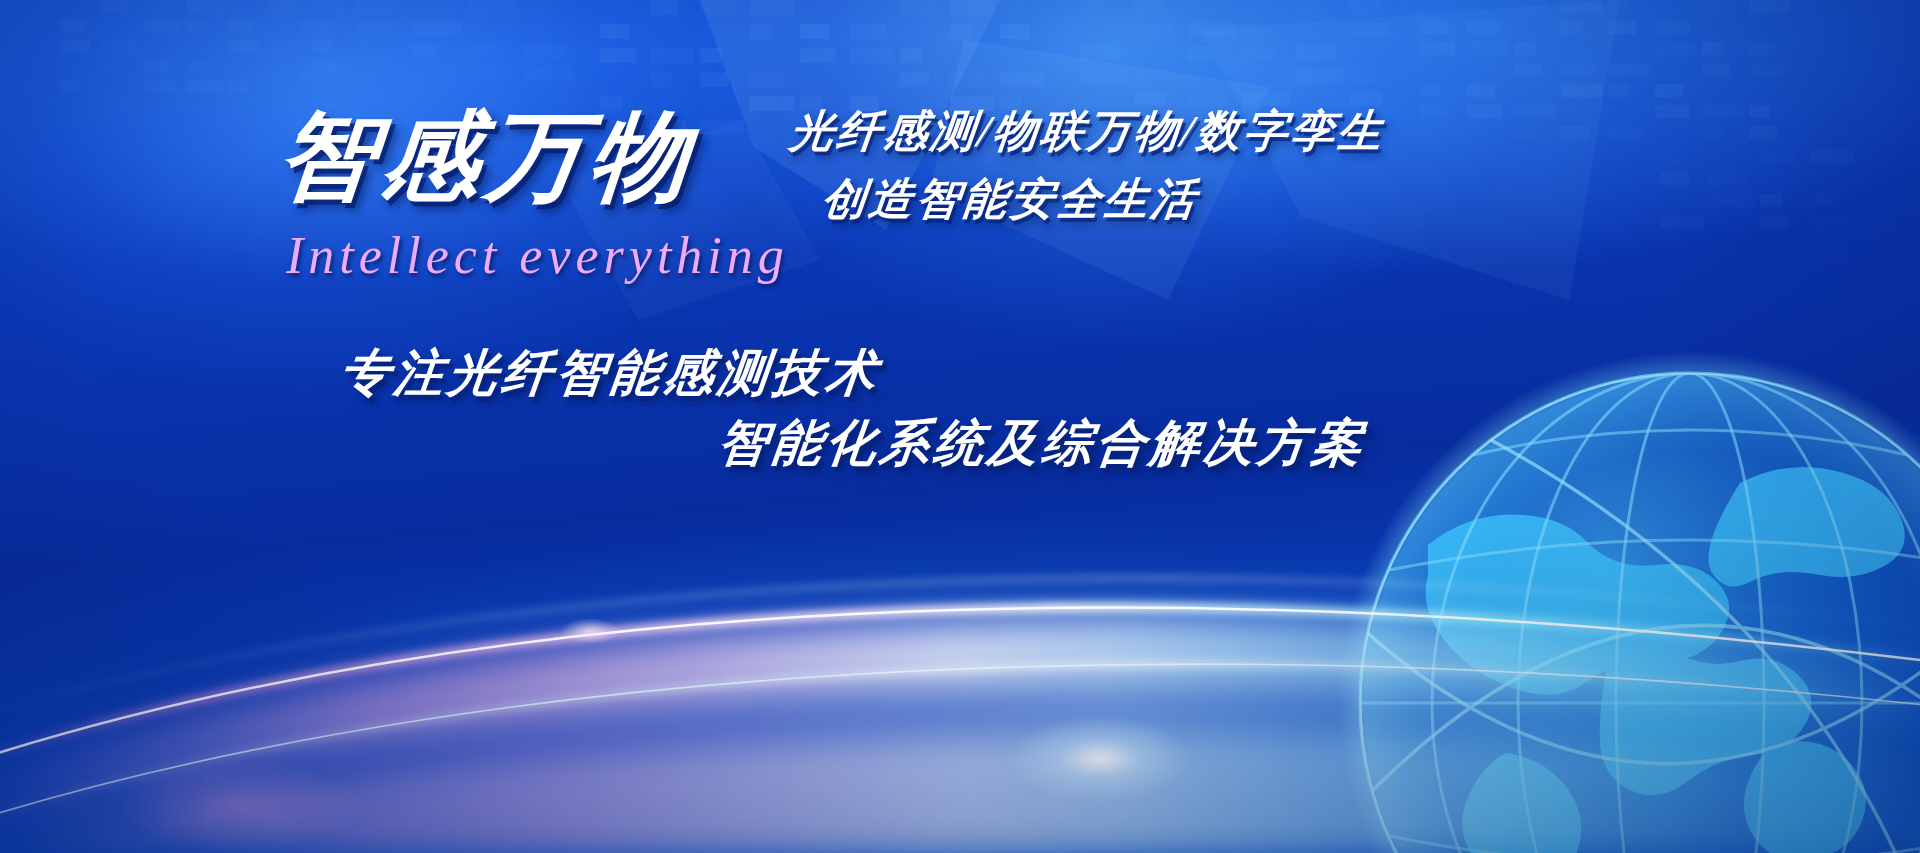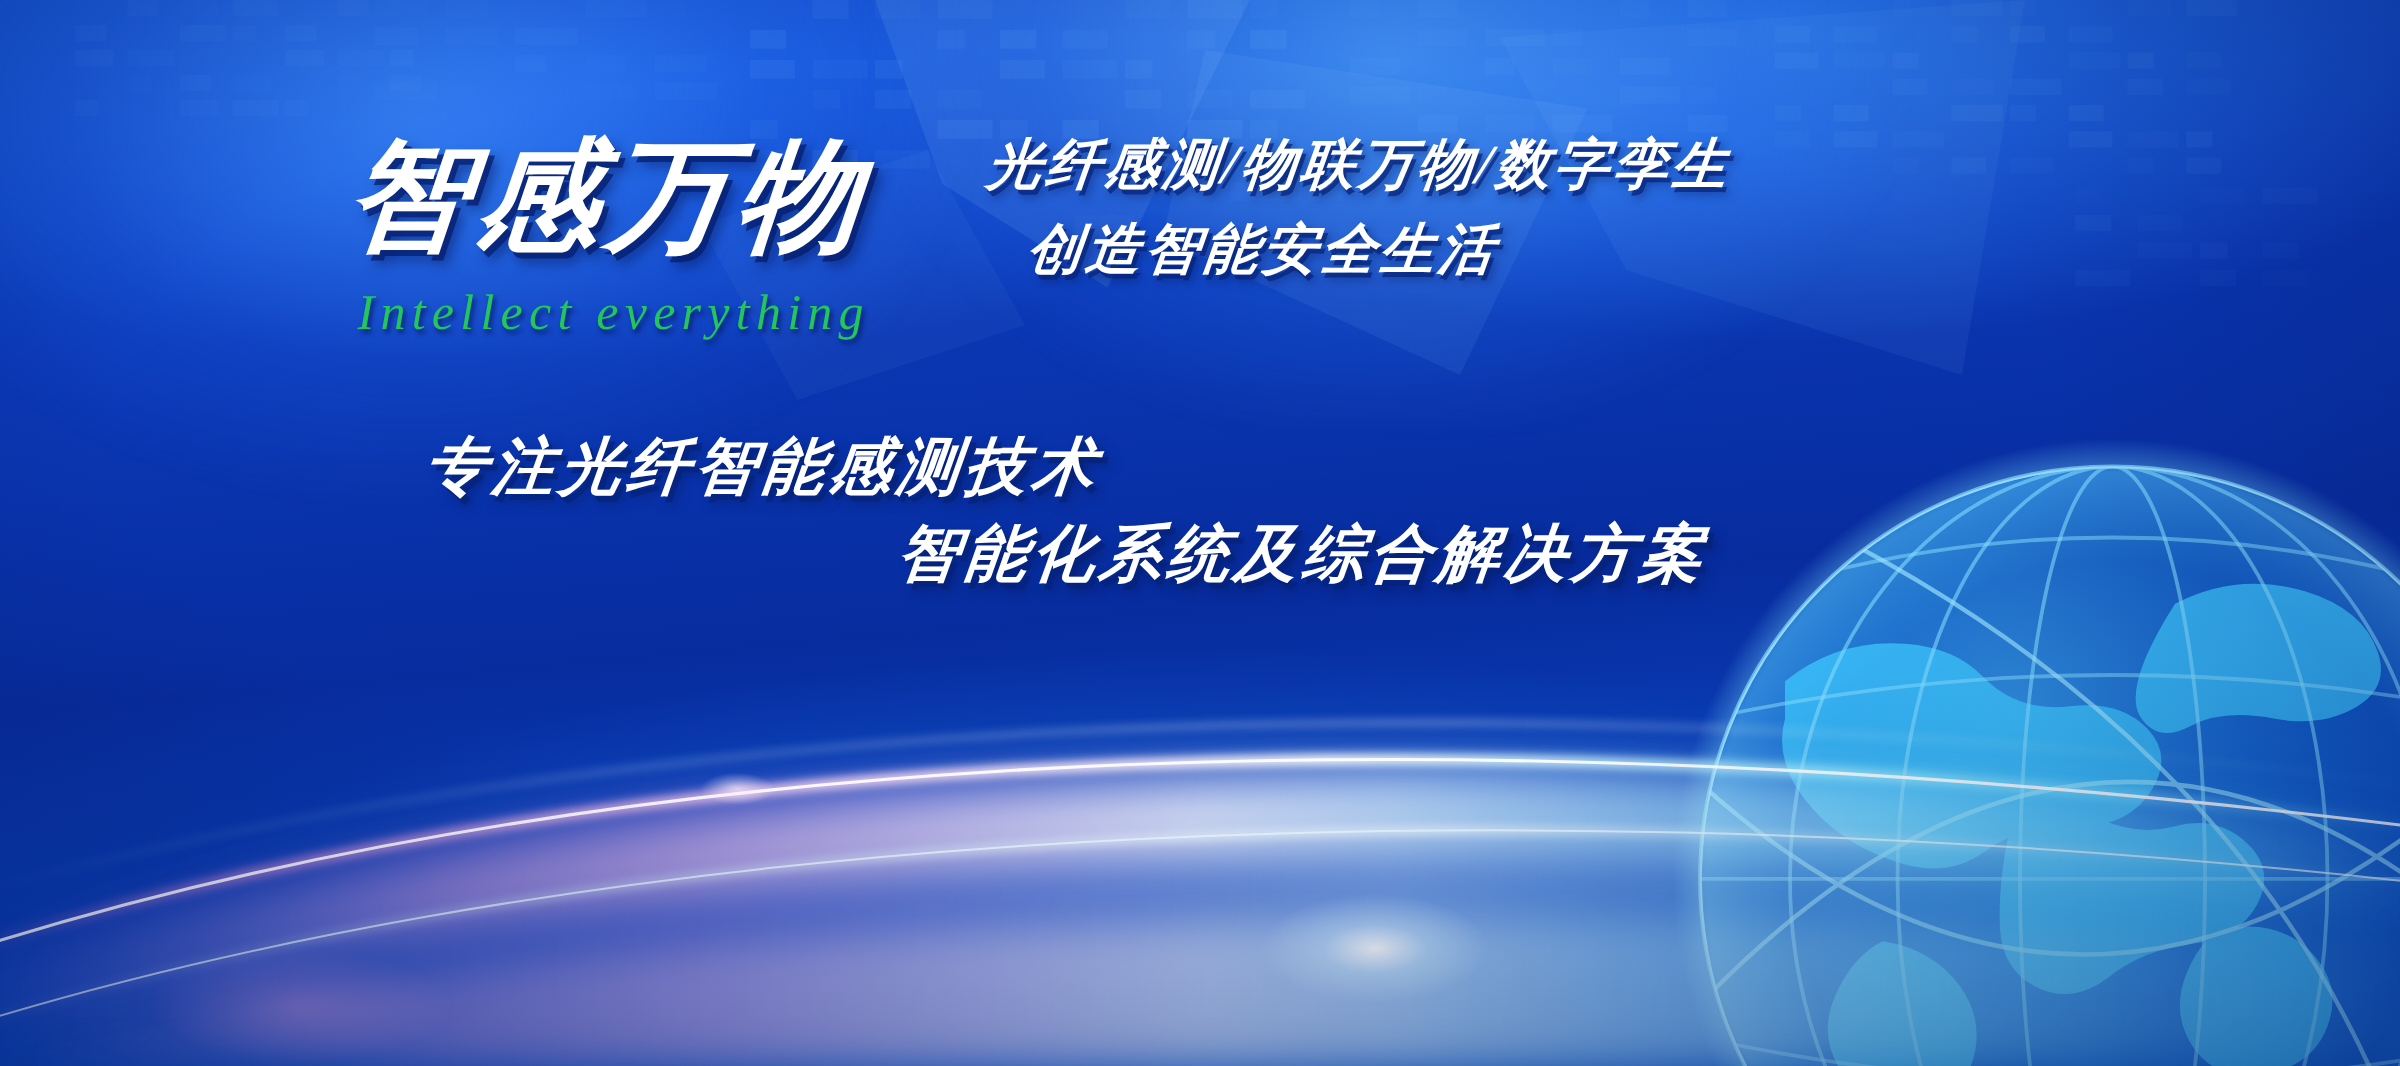--- a/index.html
+++ b/index.html
@@ -112,23 +112,23 @@
       4px 5px 0 rgba(5,30,110,0.75),
       7px 8px 10px rgba(3,20,85,0.55);
     transform: skewX(-5deg);
   }
   .headline-en {
     position: absolute;
     left: 286px;
     top: 226px;
     font-family: "Liberation Serif", serif;
     font-style: italic;
-    font-size: 40px;
+    font-size: 52px;
     letter-spacing: 5px;
-    color: #22c55e;
+    color: #f0abfc;
     white-space: nowrap;
     text-shadow: 2px 3px 4px rgba(4,24,95,0.8);
   }
   .tag {
     position: absolute;
     font-family: "Liberation Serif", serif;
     font-weight: 700;
     font-style: italic;
     font-size: 44px;
     letter-spacing: 3px;

